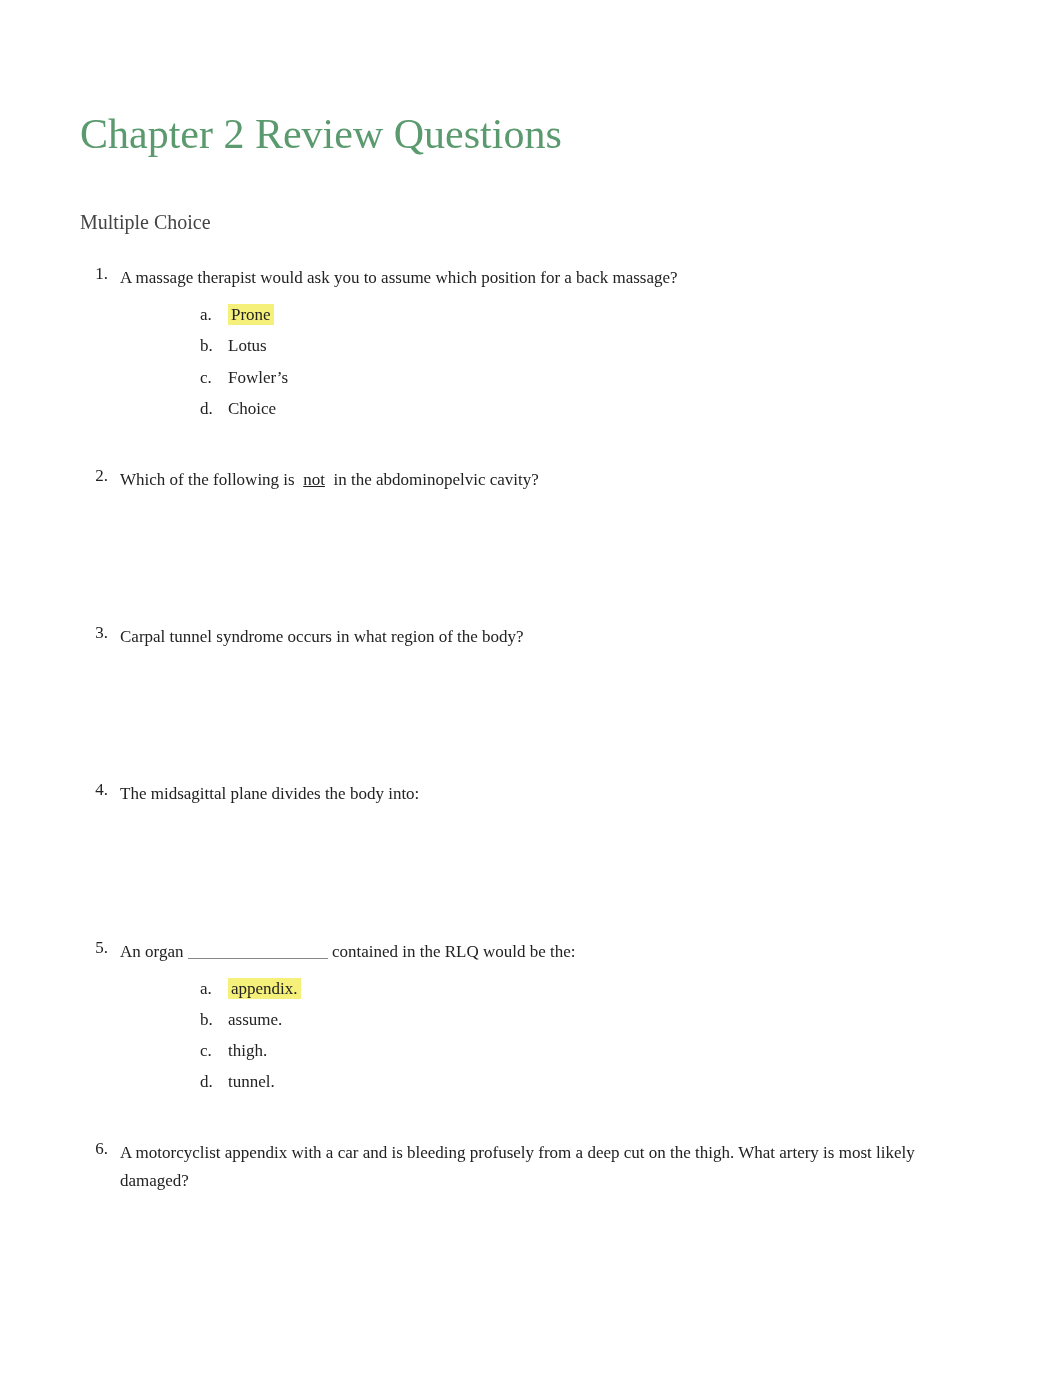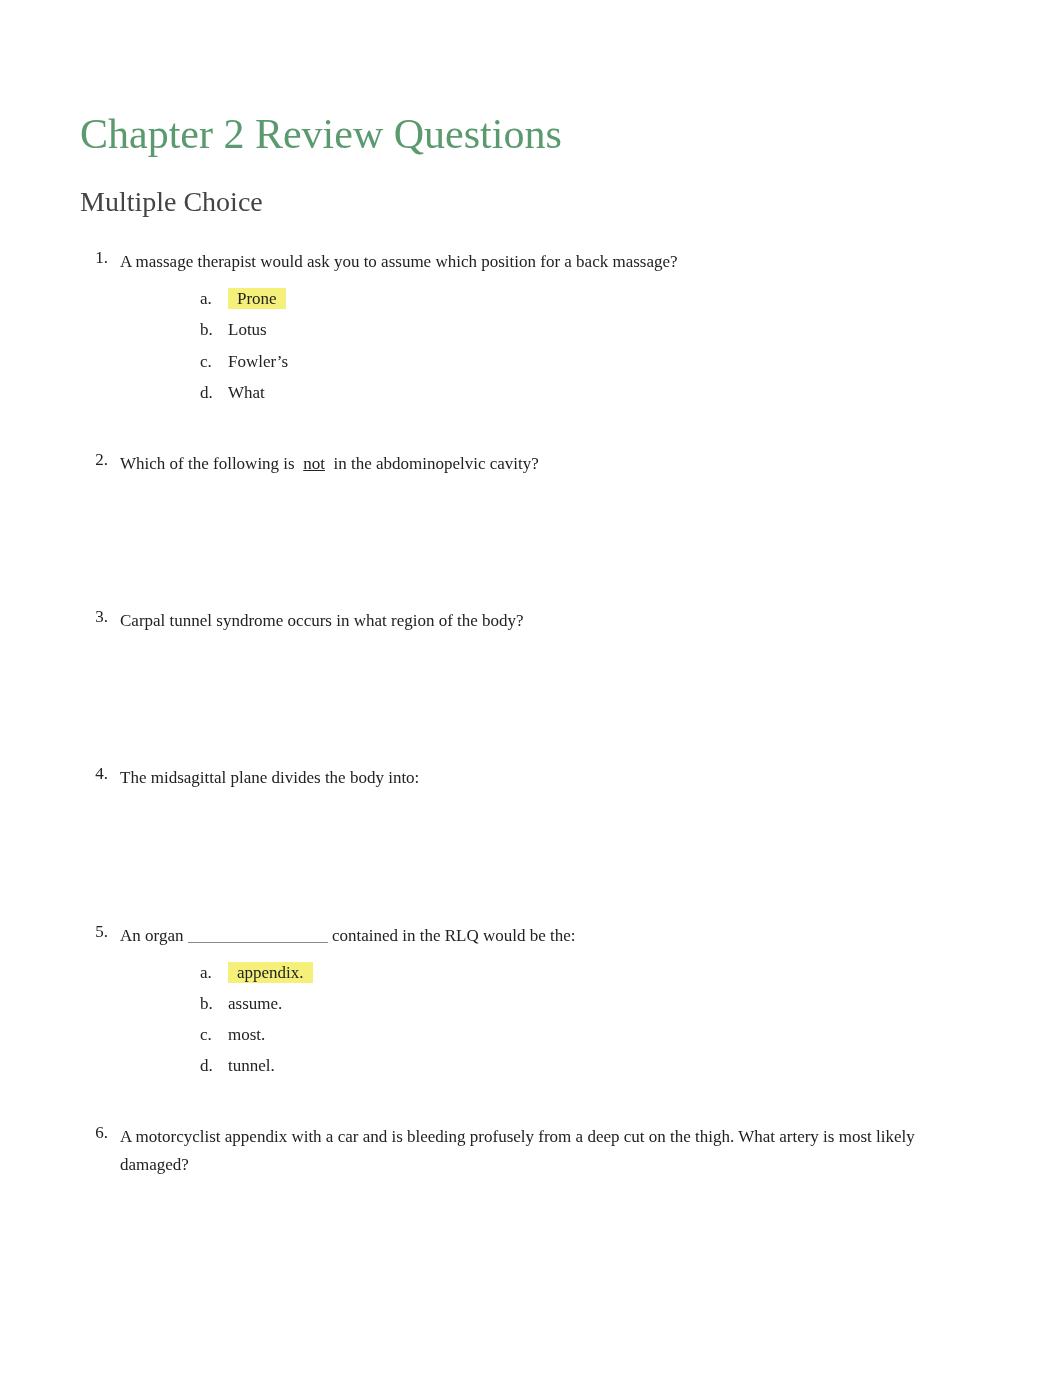--- a/index.html
+++ b/index.html
@@ -15,27 +15,27 @@
       color: #222222;
       padding: 60px 80px;
       max-width: 1062px;
       min-height: 1377px;
     }
 
     .page-title {
       color: #5b9a6e;
       font-size: 42px;
       font-weight: 400;
-      margin-bottom: 28px;
+      margin-bottom: 53px;
       margin-top: 50px;
     }
 
     .section-title {
       color: #444444;
-      font-size: 28px;
+      font-size: 20px;
       font-weight: 400;
       margin-bottom: 30px;
       margin-top: 25px;
     }
 
     .questions-list {
       list-style: none;
       padding: 0;
     }
 
@@ -77,21 +77,21 @@
       margin-bottom: 4px;
       line-height: 1.6;
     }
 
     .answer-letter {
       min-width: 18px;
     }
 
     .highlight {
       background-color: #f5f07a;
-      padding: 1px 9px;
+      padding: 1px 3px;
     }
 
     .question-spacer {
       height: 80px;
     }
 
     .q5-underline {
       display: inline-block;
       border-bottom: 1px solid #888;
       width: 140px;
@@ -121,21 +121,21 @@
         <li class="answer-item">
           <span class="answer-letter">b.</span>
           <span>Lotus</span>
         </li>
         <li class="answer-item">
           <span class="answer-letter">c.</span>
           <span>Fowler’s</span>
         </li>
         <li class="answer-item">
           <span class="answer-letter">d.</span>
-          <span>What</span>
+          <span>Choice</span>
         </li>
       </ul>
     </div>
   </li>
 
   <li class="question-item">
     <span class="question-number">2.</span>
     <div class="question-content">
       <div class="question-text">
         Which of the following is &nbsp;<span class="underline">not</span>&nbsp; in the abdominopelvic cavity?
@@ -174,21 +174,21 @@
         <li class="answer-item">
           <span class="answer-letter">a.</span>
           <span><span class="highlight">appendix.</span></span>
         </li>
         <li class="answer-item">
           <span class="answer-letter">b.</span>
           <span>assume.</span>
         </li>
         <li class="answer-item">
           <span class="answer-letter">c.</span>
-          <span>most.</span>
+          <span>thigh.</span>
         </li>
         <li class="answer-item">
           <span class="answer-letter">d.</span>
           <span>tunnel.</span>
         </li>
       </ul>
     </div>
   </li>
 
   <li class="question-item">

